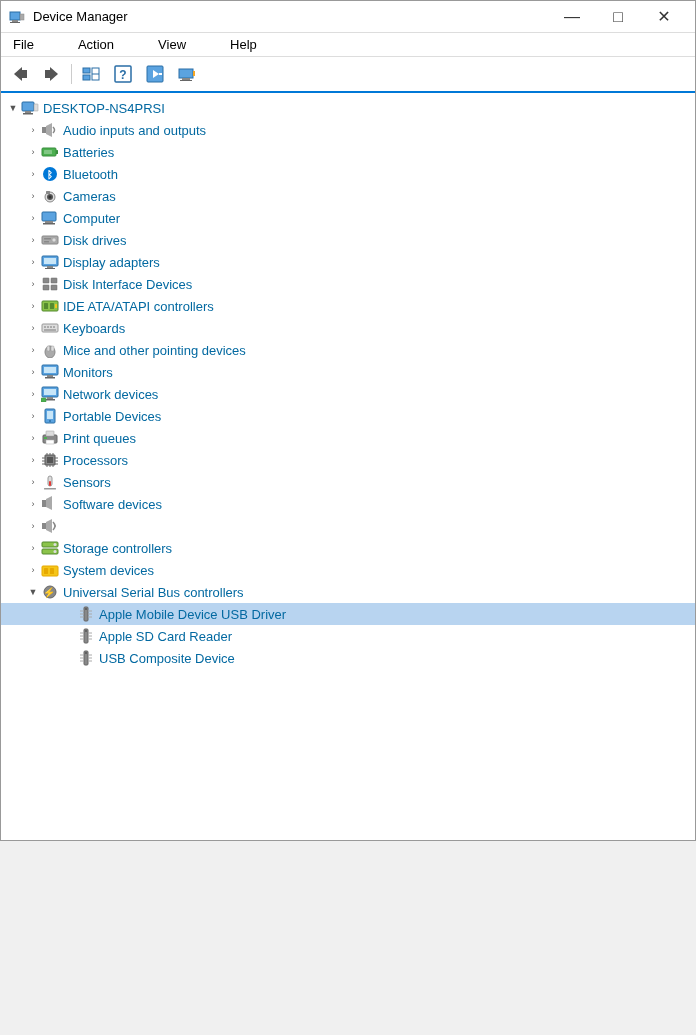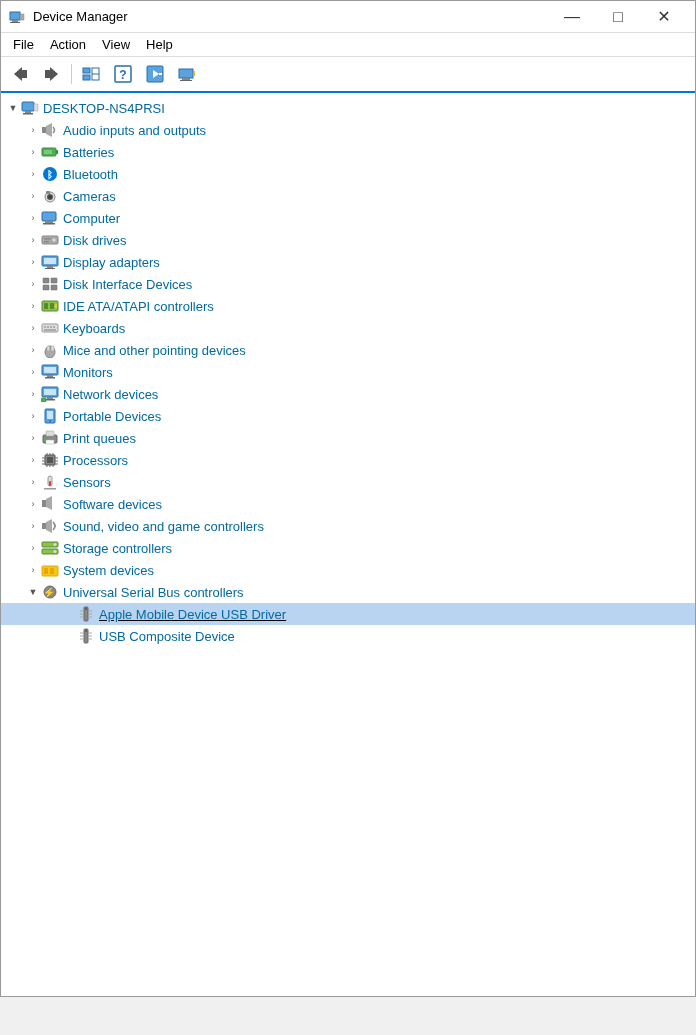--- a/index.html
+++ b/index.html
@@ -6,21 +6,21 @@
     body {
       font-family: 'Segoe UI', Arial, sans-serif;
       font-size: 13px;
       background: #f0f0f0;
       width: 696px;
       height: 1035px;
       overflow: hidden;
     }
     .window {
       width: 696px;
-      height: 997px;
+      height: 841px;
       background: #fff;
       border: 1px solid #999;
       display: flex;
       flex-direction: column;
     }
     .title-bar {
       background: #fff;
       height: 32px;
       display: flex;
       align-items: center;
@@ -55,20 +55,21 @@
       background: none;
       border: none;
     }
     .menu-bar {
       height: 24px;
       display: flex;
       align-items: center;
       padding: 0 4px;
       border-bottom: 1px solid #ddd;
       flex-shrink: 0;
+      gap: 28px;
     }
     .menu-item {
       padding: 2px 8px;
       cursor: pointer;
       color: #000;
     }
     .toolbar {
       height: 36px;
       display: flex;
       align-items: center;
@@ -471,21 +472,20 @@
     <div class="tree-item indent-1">
       <div class="expand-icon">›</div>
       <div class="item-icon">
         <svg width="18" height="16" viewBox="0 0 18 16">
           <rect x="1" y="5" width="4" height="6" fill="#888"></rect>
           <polygon points="5,4 11,1 11,15 5,12" fill="#aaa"></polygon>
           <path d="M12,4 Q16,8 12,12" stroke="#888" stroke-width="1.5" fill="none"></path>
           <path d="M13,6 Q16,8 13,10" stroke="#888" stroke-width="1" fill="none"></path>
         </svg>
       </div>
-      <span class="item-label">Sound, video and game controllers</span>
     </div>
 
     <div class="tree-item indent-1">
       <div class="expand-icon">›</div>
       <div class="item-icon">
         <svg width="18" height="16" viewBox="0 0 18 16">
           <rect x="1" y="2" width="16" height="5" rx="1" fill="#8bc34a" stroke="#558b2f" stroke-width="1"></rect>
           <rect x="1" y="9" width="16" height="5" rx="1" fill="#8bc34a" stroke="#558b2f" stroke-width="1"></rect>
           <circle cx="14" cy="4.5" r="1.5" fill="#ddd"></circle>
           <circle cx="14" cy="11.5" r="1.5" fill="#ddd"></circle>
@@ -510,41 +510,52 @@
       <div class="expand-icon">▼</div>
       <div class="item-icon">
         <svg width="18" height="16" viewBox="0 0 18 16">
           <circle cx="9" cy="8" r="6" fill="#888" stroke="#666" stroke-width="1"></circle>
           <text x="9" y="12" text-anchor="middle" font-size="10" fill="white" font-weight="bold">⚡</text>
         </svg>
       </div>
       <span class="item-label">Universal Serial Bus controllers</span>
     </div>
 
-    <div class="tree-item indent-2 selected" style="background:#b8d4f0;text-decoration:underline;">
+    <div class="tree-item indent-2 selected" style="background:#b8d4f0;">
       <div class="expand-icon"></div>
       <div class="item-icon">
         <svg width="18" height="16" viewBox="0 0 18 16">
           <rect x="7" y="1" width="4" height="14" rx="1" fill="#888" stroke="#666" stroke-width="1"></rect>
           <circle cx="9" cy="3" r="1" fill="#555"></circle>
           <path d="M3,5 L7,5 M3,8 L7,8 M3,11 L7,11 M11,5 L15,5 M11,8 L15,8 M11,11 L15,11" stroke="#aaa" stroke-width="1"></path>
         </svg>
       </div>
       <span class="item-label">Apple Mobile Device USB Driver</span>
     </div>
 
-
-
     <div class="tree-item indent-2">
       <div class="expand-icon"></div>
       <div class="item-icon">
         <svg width="18" height="16" viewBox="0 0 18 16">
           <rect x="7" y="1" width="4" height="14" rx="1" fill="#888" stroke="#666" stroke-width="1"></rect>
           <circle cx="9" cy="3" r="1" fill="#555"></circle>
           <path d="M3,5 L7,5 M3,8 L7,8 M3,11 L7,11 M11,5 L15,5 M11,8 L15,8 M11,11 L15,11" stroke="#aaa" stroke-width="1"></path>
         </svg>
       </div>
+      <span class="item-label">Apple SD Card Reader</span>
+    </div>
+
+
+    <div class="tree-item indent-2">
+      <div class="expand-icon"></div>
+      <div class="item-icon">
+        <svg width="18" height="16" viewBox="0 0 18 16">
+          <rect x="7" y="1" width="4" height="14" rx="1" fill="#888" stroke="#666" stroke-width="1"></rect>
+          <circle cx="9" cy="3" r="1" fill="#555"></circle>
+          <path d="M3,5 L7,5 M3,8 L7,8 M3,11 L7,11 M11,5 L15,5 M11,8 L15,8 M11,11 L15,11" stroke="#aaa" stroke-width="1"></path>
+        </svg>
+      </div>
       <span class="item-label">USB Composite Device</span>
     </div>
 
 
   </div>
 </div>
 
 </body></html>

